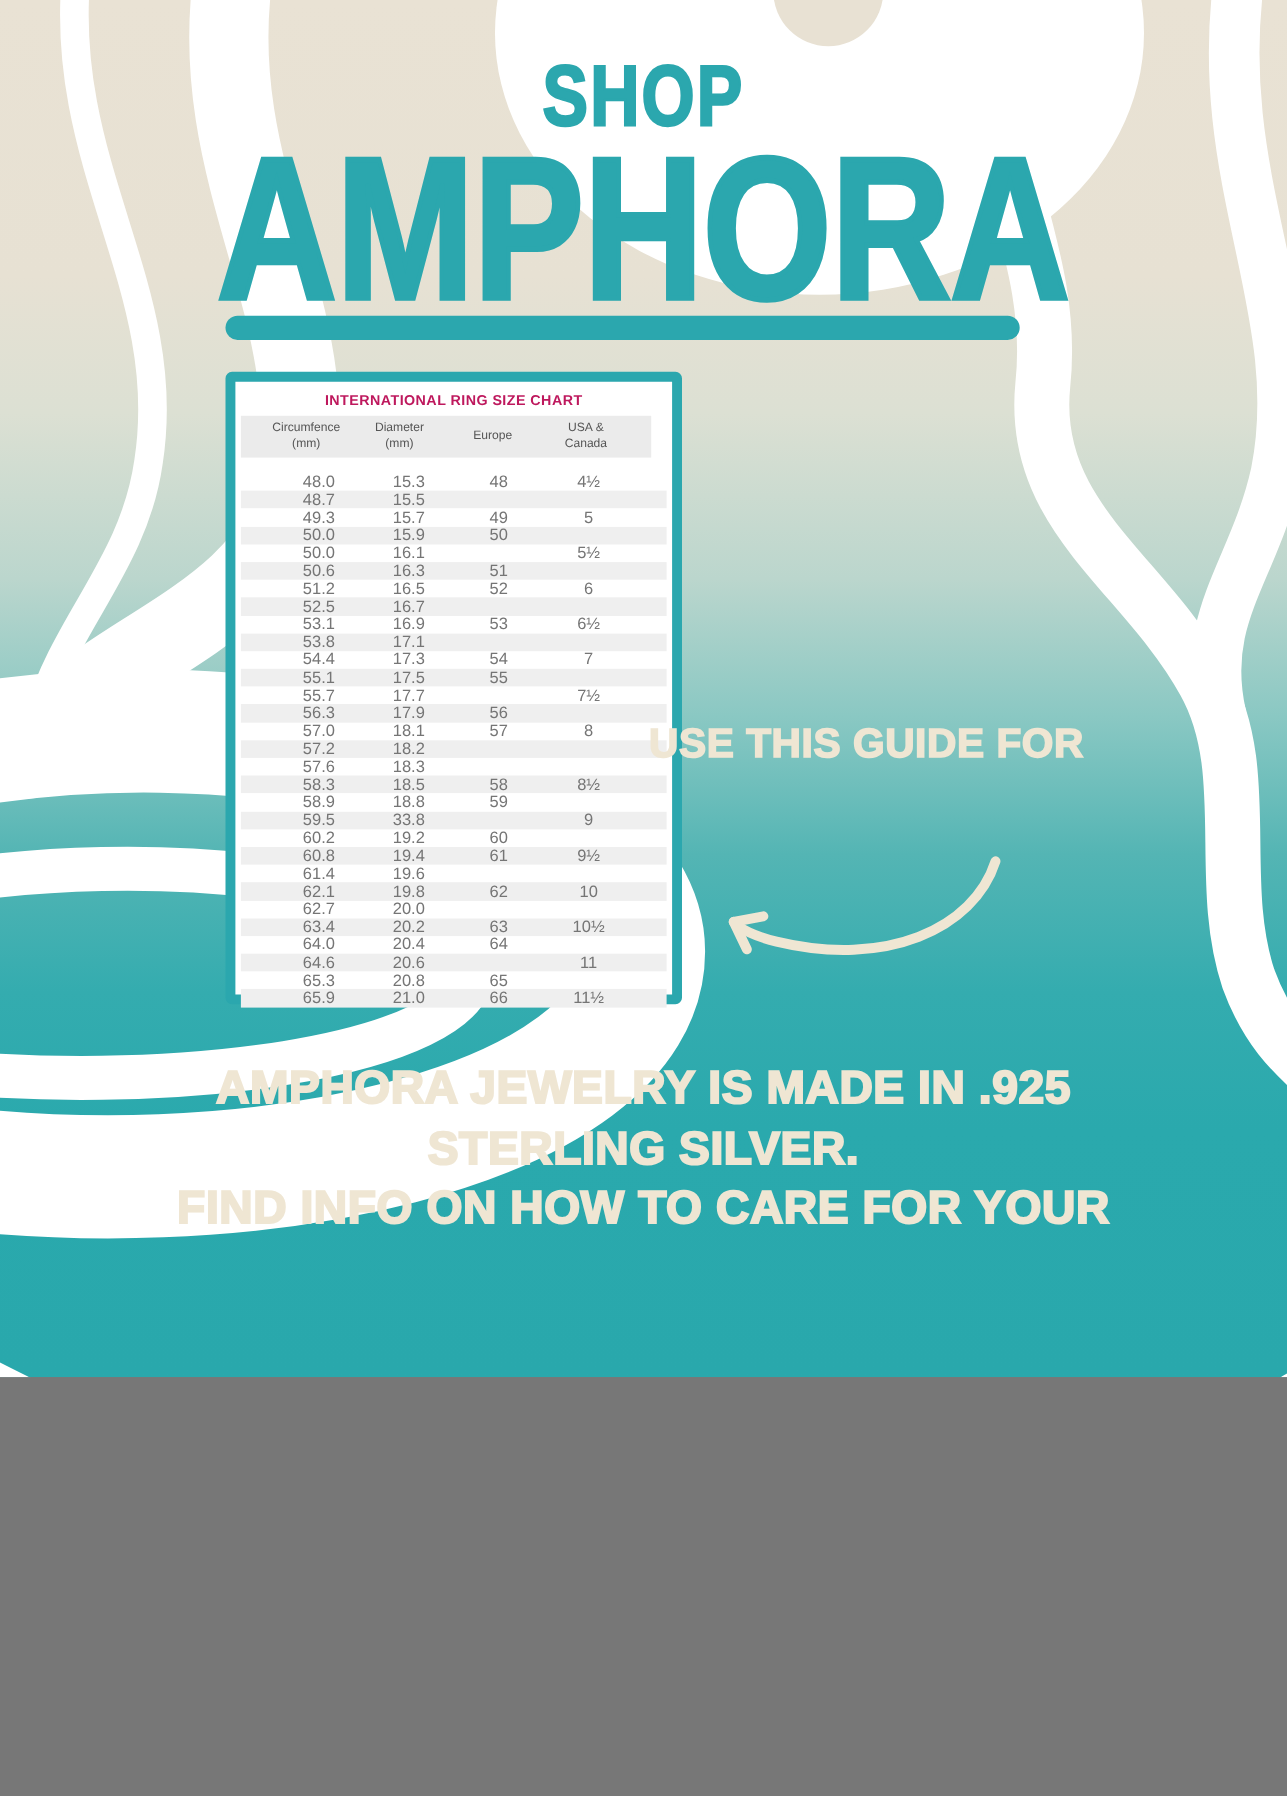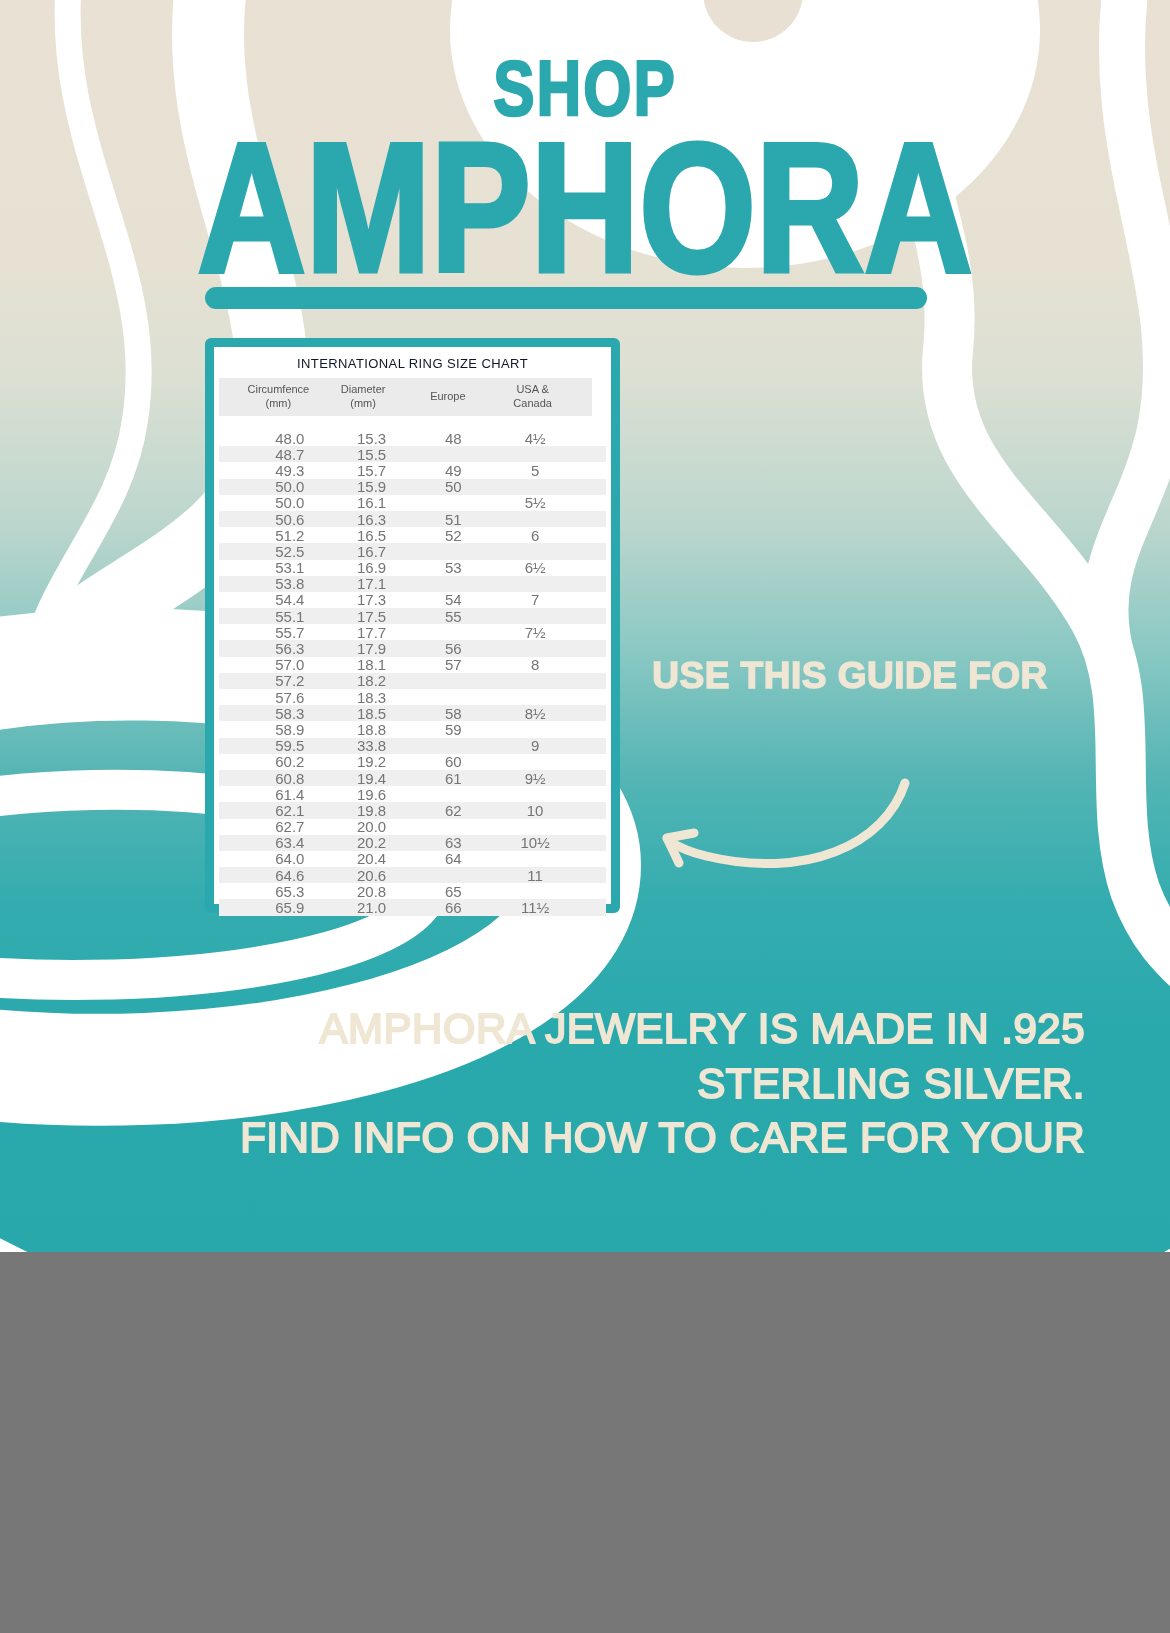--- a/index.html
+++ b/index.html
@@ -23,43 +23,43 @@
   }
   .divider{
     position:absolute;left:205px;top:287px;width:722px;height:22px;
     background:#2BA7AE;border-radius:12px;
   }
   .card{
     position:absolute;left:205px;top:338px;width:415px;height:575px;
     background:#fff;border:9px solid #2BA7AE;border-radius:6px;box-sizing:border-box;
   }
   .card-title{
-    margin-top:9px;text-align:center;font-size:13px;font-weight:400;color:#0f172a;
+    margin-top:9px;text-align:center;font-size:13px;font-weight:700;color:#be185d;
     letter-spacing:0.4px;
   }
   .thead{
     margin:7px 19px 0 5px;height:38px;background:#EBEBEB;
     display:flex;align-items:center;padding:0 17px;box-sizing:border-box;
   }
   .tcol{flex:1;text-align:center;font-size:11px;color:#555;line-height:1.25;}
   .tbody{margin:14px 5px 0 5px;}
   .trow{
     height:16.2px;display:flex;align-items:center;padding:0 30px;box-sizing:border-box;
     font-size:15px;color:#757575;
   }
   .trow.alt{background:#EFEFEF;}
   .tcell{flex:1;text-align:center;}
   .guide-note{
-    position:absolute;left:590px;top:650px;width:520px;text-align:center;
+    position:absolute;left:590px;top:650px;width:520px;
     color:#EFE6D3;font-size:37px;font-weight:700;line-height:1.42;letter-spacing:0.5px;
     -webkit-text-stroke:1.5px #EFE6D3;
   }
   .footer-note{
-    position:absolute;left:85px;top:962px;width:1000px;text-align:right;
-    color:#EFE6D3;font-size:42px;font-weight:400;line-height:1.3;letter-spacing:0.5px;margin-top:40px;
+    position:absolute;left:85px;top:962px;width:1000px;text-align:center;
+    color:#EFE6D3;font-size:42px;font-weight:700;line-height:1.3;letter-spacing:0.5px;
     -webkit-text-stroke:2px #EFE6D3;
   }
 </style>
 </head>
 <body>
 
 <div class="page">
 
   <svg class="decor" viewBox="0 0 1170 1633" xmlns="http://www.w3.org/2000/svg">
 

